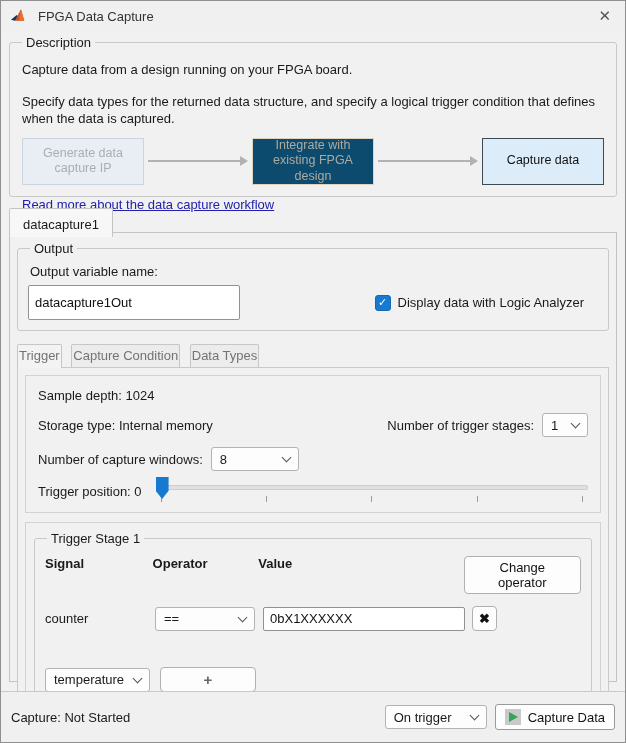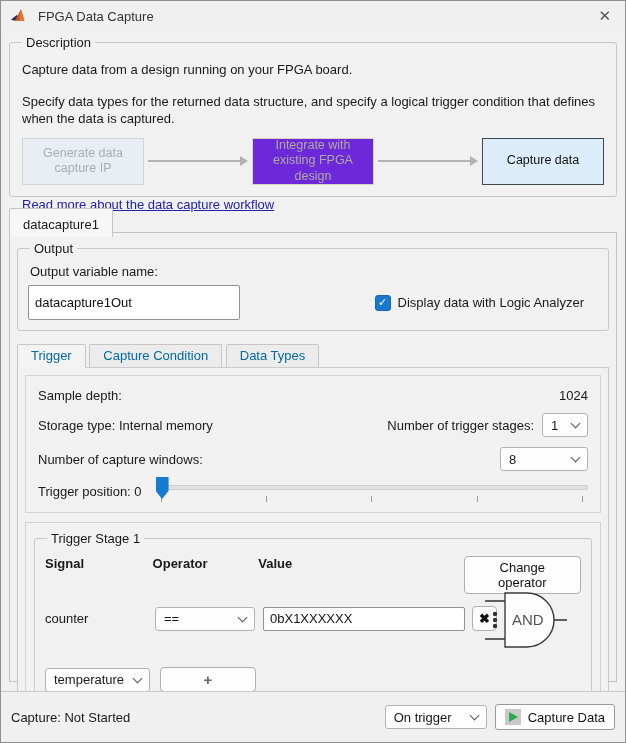--- a/index.html
+++ b/index.html
@@ -22,21 +22,21 @@
 
   .desc-box { height:162px; margin-top:4px; }
   .desc-box p { margin:7px 2px; line-height:1.35; }
   .desc-box .p2 { margin-top:14px; }
 
   
   .workflow { display:flex; align-items:center; margin:10px 2px 4px; }
   .wf-step { width:122px; height:47px; display:flex; align-items:center; justify-content:center;
              text-align:center; font-size:12.5px; line-height:1.25; padding:2px 6px; }
   .wf-step.dim-blue  { background:#e8eef4; border:1px solid #ccd5dd; color:#a9aeb4; }
-  .wf-step.dim-cream { background:#6d28d9; border:1px solid #dbd4c4; color:#aeaa9e; }
+  .wf-step.dim-cream { background:#0c4a6e; border:1px solid #dbd4c4; color:#aeaa9e; }
   .wf-step.active    { background:#dcedf9; border:1px solid #3e4a52; color:#111; }
   .wf-arrow { flex:1; height:2px; background:#b2b2b2; position:relative; margin:0 6px 0 4px; }
   .wf-arrow::after { content:""; position:absolute; right:-2px; top:-4px;
                      border-left:8px solid #b2b2b2; border-top:5px solid transparent; border-bottom:5px solid transparent; }
   .wf-link { display:inline-block; margin:8px 2px 0; color:#2021ad; text-decoration:underline; }
 
   
   .main-tabstrip { margin:11px 8px 0; height:25px; position:relative; z-index:2; }
   .main-tab { display:inline-block; padding:8px 13px 5px; background:#f7f7f7;
               border:1px solid #c4c4c4; border-bottom:none; border-radius:2px 2px 0 0; }
@@ -47,27 +47,27 @@
   .output-row { display:flex; align-items:center; justify-content:space-between; margin-top:6px; }
   .out-label { display:block; margin:4px 0 0 2px; }
   input.text { width:212px; height:35px; border:1px solid #929292; border-radius:2px;
                background:#fff; padding:2px 6px; font:13px "Liberation Sans", sans-serif; color:#111; }
   .cb-row { display:flex; align-items:center; gap:7px; margin-right:14px; }
   .checkbox { width:16px; height:16px; background:#1779d0; border:1px solid #1368b6; border-radius:3px;
               color:#fff; display:flex; align-items:center; justify-content:center; font-size:11px; }
 
   
   .sub-tabstrip { margin-top:13px; height:24px; position:relative; z-index:2; }
-  .sub-tab { display:inline-block; padding:3px 13px 4px; border:1px solid #c6c6c6; border-bottom:none;
-             border-radius:2px 2px 0 0; background:#ececec; color:#0369a1; margin-right:0; }
+  .sub-tab { display:inline-block; padding:3px 1px 4px; border:1px solid #c6c6c6; border-bottom:none;
+             border-radius:2px 2px 0 0; background:#ececec; color:#737373; margin-right:6px; }
   .sub-tab.active { background:#f3f3f3; padding-bottom:5px; }
   .trigger-panel { border:1px solid #c9c9c9; padding:7px; height:330px; margin-top:-1px; background:#f1f1f1; }
 
   .settings-box { border:1px solid #d2d2d2; padding:4px 12px 10px; background:#f1f1f1; }
-  .s-row { display:flex; align-items:center; margin-top:10px;justify-content:space-between; }
+  .s-row { display:flex; align-items:center; margin-top:10px; }
   .s-row.first { margin-top:8px; }
   .spacer { flex:1; }
   .sel { display:inline-flex; align-items:center; justify-content:space-between;
          background:#fdfdfd; border:1px solid #b3b3b3; border-radius:3px; height:24px; padding:2px 8px; }
   .chev { width:7px; height:7px; border-right:1.5px solid #555; border-bottom:1.5px solid #555;
           transform:rotate(45deg); margin-left:9px; margin-top:-3px; flex:none; }
   .sel-small { width:46px; margin-left:8px; }
   .sel-mid { width:88px; margin-left:8px; }
 
   
@@ -215,32 +215,20 @@
           <div class="stage-row">
             <span class="col-signal">counter</span>
             <span class="sel op-sel" style="margin-right:8px;">
               <span>==</span>
               <span class="chev"></span>
             </span>
             <input class="text val" type="text" value="0bX1XXXXXX" style="">
             <button class="btn x-btn">✖</button>
           </div>
 
-          <div class="gate-wrap">
-            <svg width="86" height="64" viewBox="0 0 86 64">
-              <line x1="4" y1="13" x2="24" y2="13" stroke="#3a3a3a" stroke-width="1.6"></line>
-              <line x1="4" y1="51" x2="24" y2="51" stroke="#3a3a3a" stroke-width="1.6"></line>
-              <circle cx="14" cy="26" r="2.2" fill="#333"></circle>
-              <circle cx="14" cy="32" r="2.2" fill="#333"></circle>
-              <circle cx="14" cy="38" r="2.2" fill="#333"></circle>
-              <path d="M24,5 L46,5 A27,27 0 0 1 46,59 L24,59 Z" fill="#fdfdfd" stroke="#3a3a3a" stroke-width="1.4"></path>
-              <line x1="73" y1="32" x2="86" y2="32" stroke="#3a3a3a" stroke-width="1.6"></line>
-              <text x="31" y="37" font-size="15" fill="#555" font-family="Liberation Sans, sans-serif">AND</text>
-            </svg>
-          </div>
 
           <div class="stage-bottom">
             <span class="sel sig-sel">
               <span>temperature</span>
               <span class="chev"></span>
             </span>
             <button class="btn add-btn">
               <span>+</span>
             </button>
           </div>

